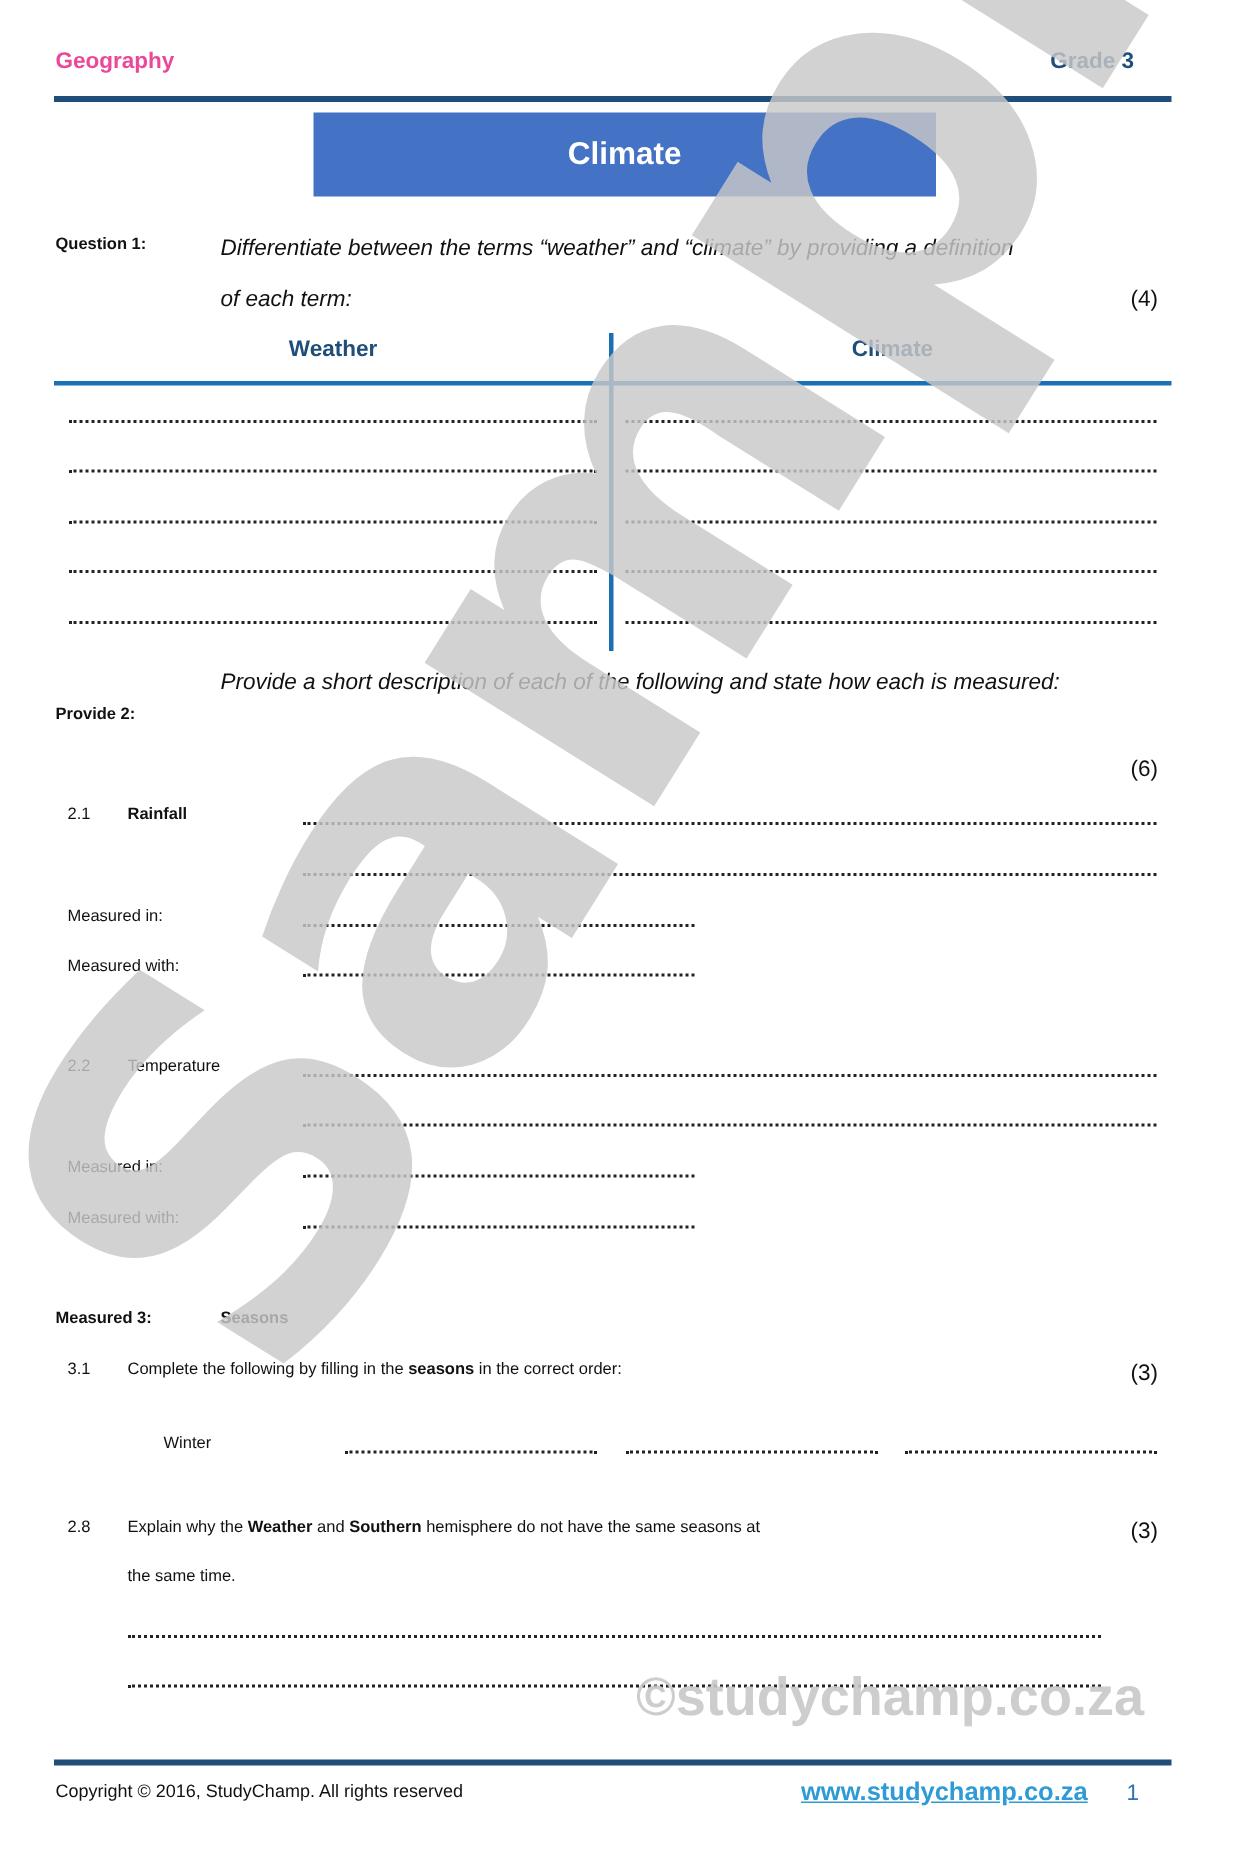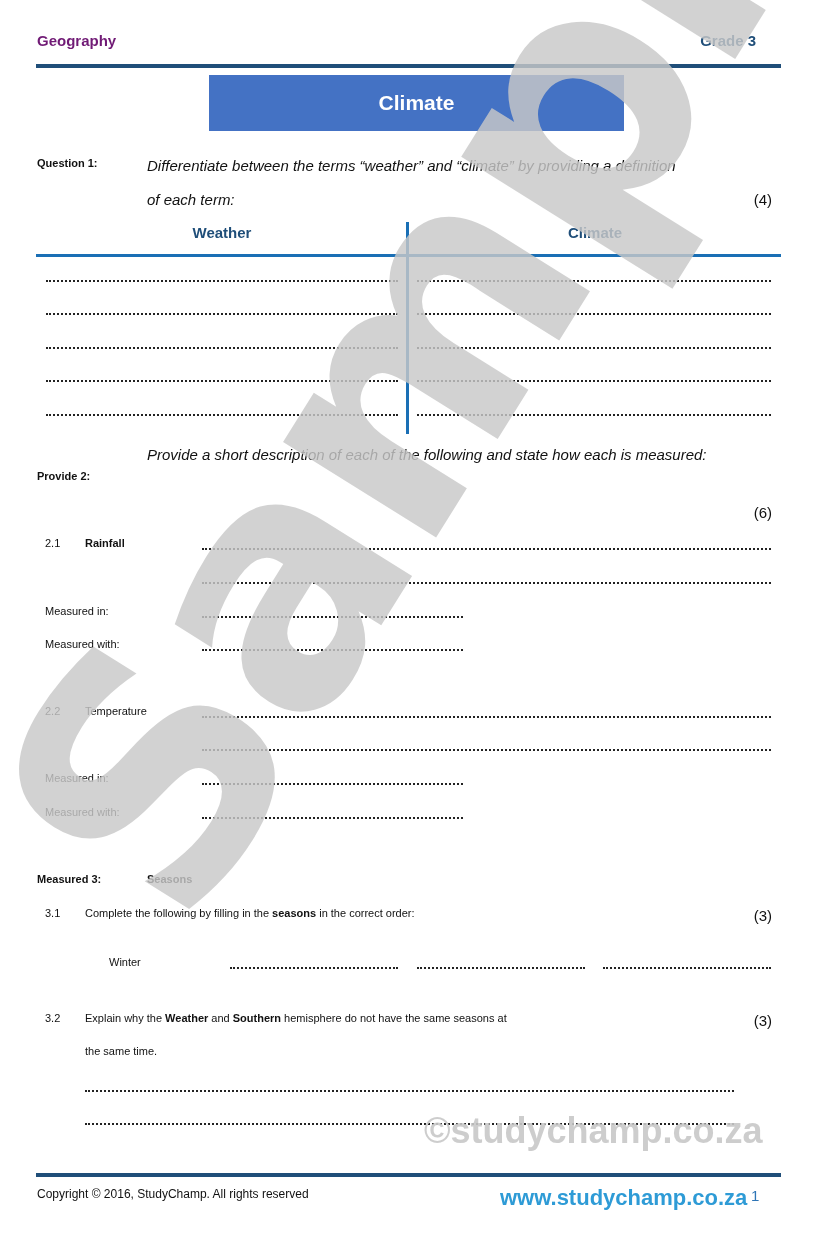--- a/index.html
+++ b/index.html
@@ -1,20 +1,20 @@
 <!DOCTYPE html>
 <html><head>
 <meta charset="utf-8">
 <style>
   * { box-sizing: border-box; margin: 0; padding: 0; }
   html, body { width: 832px; height: 1238px; background: #ffffff; overflow: hidden; }
   body { position: relative; font-family: "Liberation Sans", "DejaVu Sans", sans-serif; color: #111; }
 
   .header { position: absolute; top: 32px; left: 37px; width: 744px; height: 20px; }
-  .header .subject { position: absolute; left: 0; top: 0; font-weight: bold; font-size: 15px; color: #701a75; }
+  .header .subject { position: absolute; left: 0; top: 0; font-weight: bold; font-size: 15px; color: #ec4899; }
   .header .grade { position: absolute; right: 25px; top: 0; font-weight: bold; font-size: 15px; color: #1f4e79; }
   .rule-top { position: absolute; top: 64px; left: 36px; width: 745px; height: 4px; background: #1f4e79; }
 
   .title-box { position: absolute; top: 75px; left: 209px; width: 415px; height: 56px; background: #4472c4;
     display: flex; align-items: center; justify-content: center; }
   .title-box span { color: #ffffff; font-weight: bold; font-size: 21px; }
 
   .qlabel { position: absolute; left: 37px; font-weight: bold; font-size: 11px; }
   .qtext { position: absolute; left: 147px; font-size: 15px; font-style: italic; }
   .qtext b { font-weight: normal; }
@@ -29,21 +29,21 @@
   .plain { position: absolute; font-size: 11px; }
   .plain b { font-weight: bold; }
 
   .watermark { position: absolute; left: 40px; top: 380px; font-family: "DejaVu Sans", sans-serif; font-weight: bold;
     font-size: 330px; color: rgba(200,200,200,0.82); transform: rotate(-58deg); transform-origin: 300px 300px;
     letter-spacing: -8px; pointer-events: none; white-space: nowrap; }
   .wm-site { position: absolute; left: 424px; top: 1110px; font-weight: bold; font-size: 36px; color: rgba(200,200,200,0.9); }
 
   .rule-bottom { position: absolute; top: 1173px; left: 36px; width: 745px; height: 4px; background: #1f4e79; }
   .footer-copy { position: absolute; top: 1187px; left: 37px; font-size: 12px; }
-  .footer-site { position: absolute; top: 1185px; left: 500px; font-size: 22px; font-weight: bold; color: #2e9bd6; }
+  .footer-site { position: absolute; top: 1185px; left: 534px; font-size: 17px; font-weight: bold; color: #2e9bd6; text-decoration: underline; }
   .footer-page { position: absolute; top: 1187px; left: 751px; font-size: 15px; color: #2e75b6; }
 </style>
 </head>
 <body>
 
 <div class="header">
   <span class="subject">Geography</span>
   <span class="grade">Grade 3</span>
 </div>
 <div class="rule-top"></div>
@@ -105,21 +105,21 @@
 <div class="plain" style="top:907px;left:45px">3.1</div>
 <div class="plain" style="top:907px;left:85px">
   <span>Complete the following by filling in the </span><b>seasons</b><span> in the correct order:</span>
 </div>
 <div class="marks" style="top:907px">(3)</div>
 <div class="plain" style="top:956px;left:109px">Winter</div>
 <div class="dots" style="top:967px;left:230px;width:168px"></div>
 <div class="dots" style="top:967px;left:417px;width:168px"></div>
 <div class="dots" style="top:967px;left:603px;width:168px"></div>
 
-<div class="plain" style="top:1012px;left:45px">3.2</div>
+<div class="plain" style="top:1012px;left:45px">2.8</div>
 <div class="plain" style="top:1012px;left:85px">
   <span>Explain why the </span><b>Weather</b><span> and </span><b>Southern</b><span> hemisphere do not have the same seasons at</span>
 </div>
 <div class="marks" style="top:1012px">(3)</div>
 <div class="plain" style="top:1045px;left:85px">the same time.</div>
 <div class="dots" style="top:1090px;left:85px;width:649px"></div>
 <div class="dots" style="top:1123px;left:85px;width:649px"></div>
 
 <div class="watermark">Sample</div>
 <div class="wm-site">©studychamp.co.za</div>

